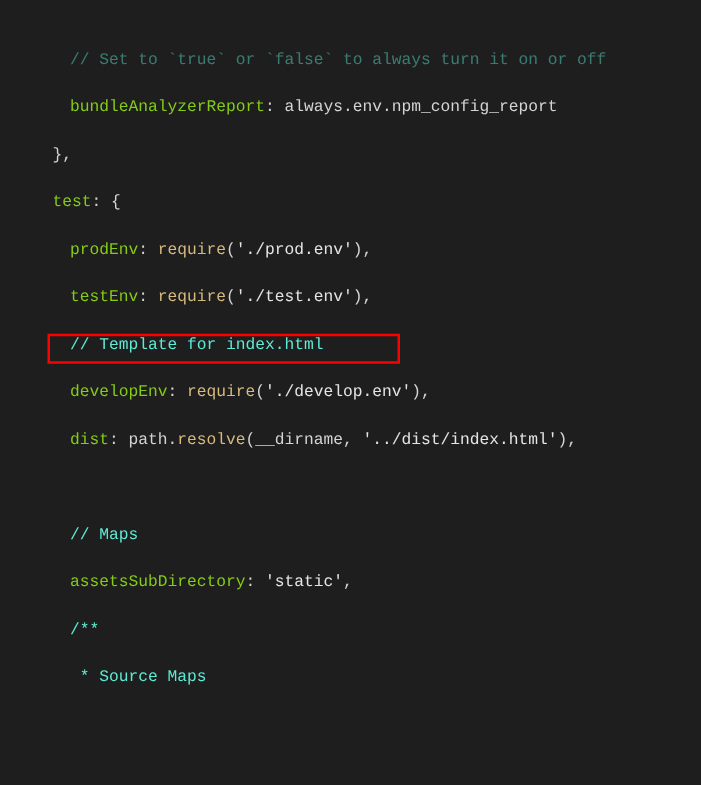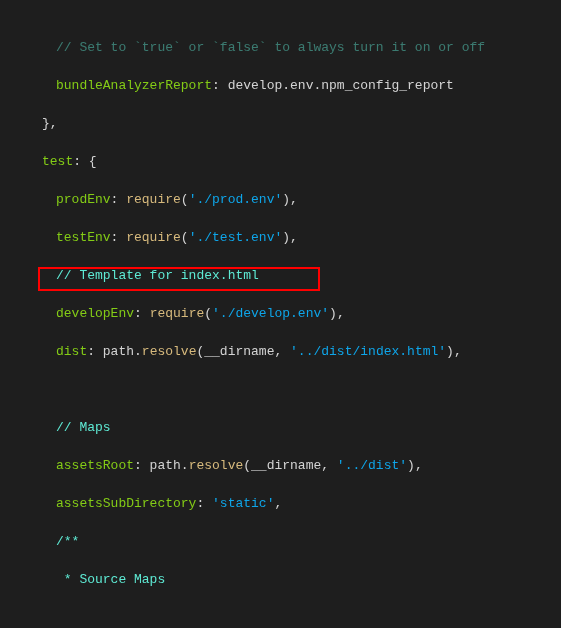--- a/index.html
+++ b/index.html
@@ -21,46 +21,45 @@
   }
   .line {
     position: relative;
     height: 19px;
   }
   .indent2 { padding-left: 14px; }
   .indent3 { padding-left: 28px; }
   .comment { color: #5eead4; }
   .key { color: #84cc16; }
   .func-key { color: #d7ba7d; text-align: center; }
-  .string { color: #0ea5e9; }
+  .string { color: #e5e5e5; }
   .punct { color: #d4d4d4; }
   .hl {
     position: absolute;
     border: 2px solid #ff0000;
     pointer-events: none;
     box-sizing: border-box;
   }
 </style>
 </head>
 <body>
 
 <div class="editor">
 
 <div class="line indent3"><span class="comment" style="opacity:.45">// Set to `true` or `false` to always turn it on or off</span></div>
-<div class="line indent3"><span class="key">bundleAnalyzerReport</span><span class="punct">: develop.env.npm_config_report</span></div>
+<div class="line indent3"><span class="key">bundleAnalyzerReport</span><span class="punct">: always.env.npm_config_report</span></div>
 <div class="line indent2"><span class="punct">},</span></div>
 <div class="line indent2"><span class="key">test</span><span class="punct">: {</span></div>
 <div class="line indent3"><span class="key">prodEnv</span><span class="punct">: </span><span class="func-key">require</span><span class="punct">(</span><span class="string">'./prod.env'</span><span class="punct">),</span></div>
 <div class="line indent3"><span class="key">testEnv</span><span class="punct">: </span><span class="func-key">require</span><span class="punct">(</span><span class="string">'./test.env'</span><span class="punct">),</span></div>
 <div class="line indent3"><span class="comment">// Template for index.html</span></div>
 <div class="line indent3"><span class="key">developEnv</span><span class="punct">: </span><span class="func-key">require</span><span class="punct">(</span><span class="string">'./develop.env'</span><span class="punct">),</span></div>
 <div class="line indent3"><span class="key">dist</span><span class="punct">: path.</span><span class="func-key">resolve</span><span class="punct">(__dirname, </span><span class="string">'../dist/index.html'</span><span class="punct">),</span></div>
 <div class="line">&nbsp;</div>
 <div class="line indent3"><span class="comment">// Maps</span></div>
-<div class="line indent3"><span class="key">assetsRoot</span><span class="punct">: path.</span><span class="func-key">resolve</span><span class="punct">(__dirname, </span><span class="string">'../dist'</span><span class="punct">),</span></div>
 <div class="line indent3"><span class="key">assetsSubDirectory</span><span class="punct">: </span><span class="string">'static'</span><span class="punct">,</span></div>
 <div class="line indent3"><span class="comment">/**</span></div>
 <div class="line indent3"><span class="comment"> * Source Maps</span></div>
 
 
 
 
 
 
 

